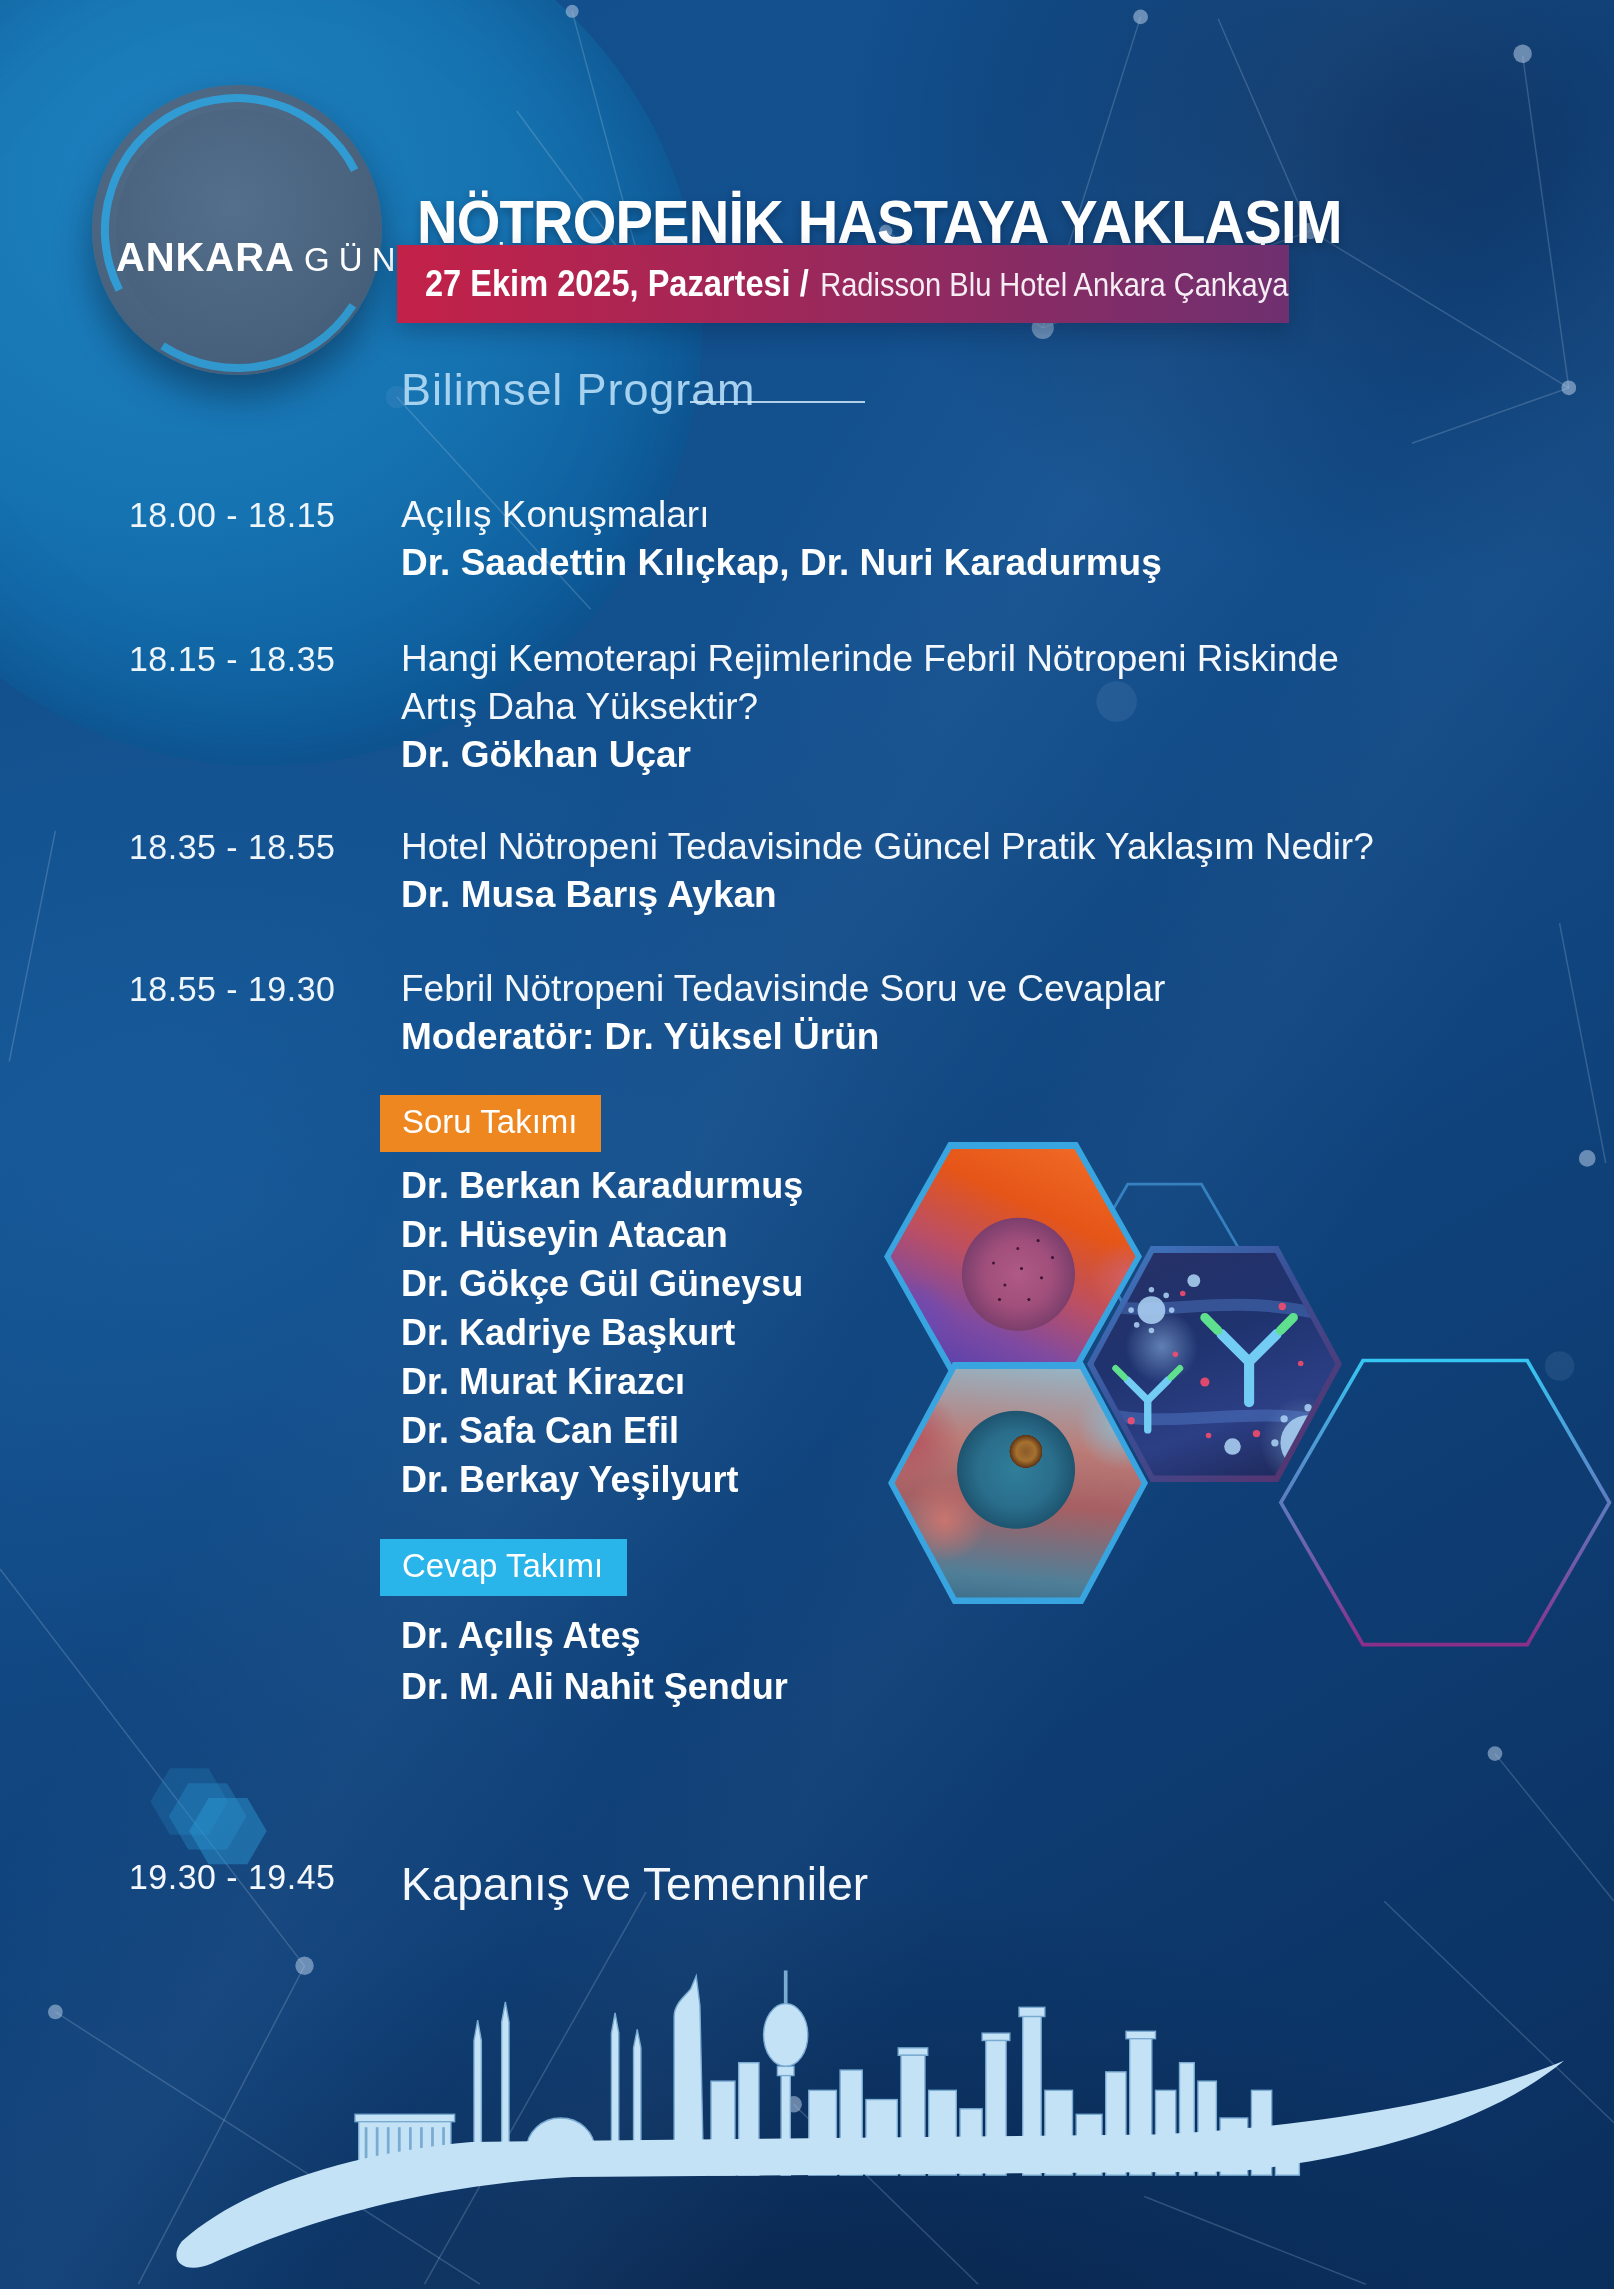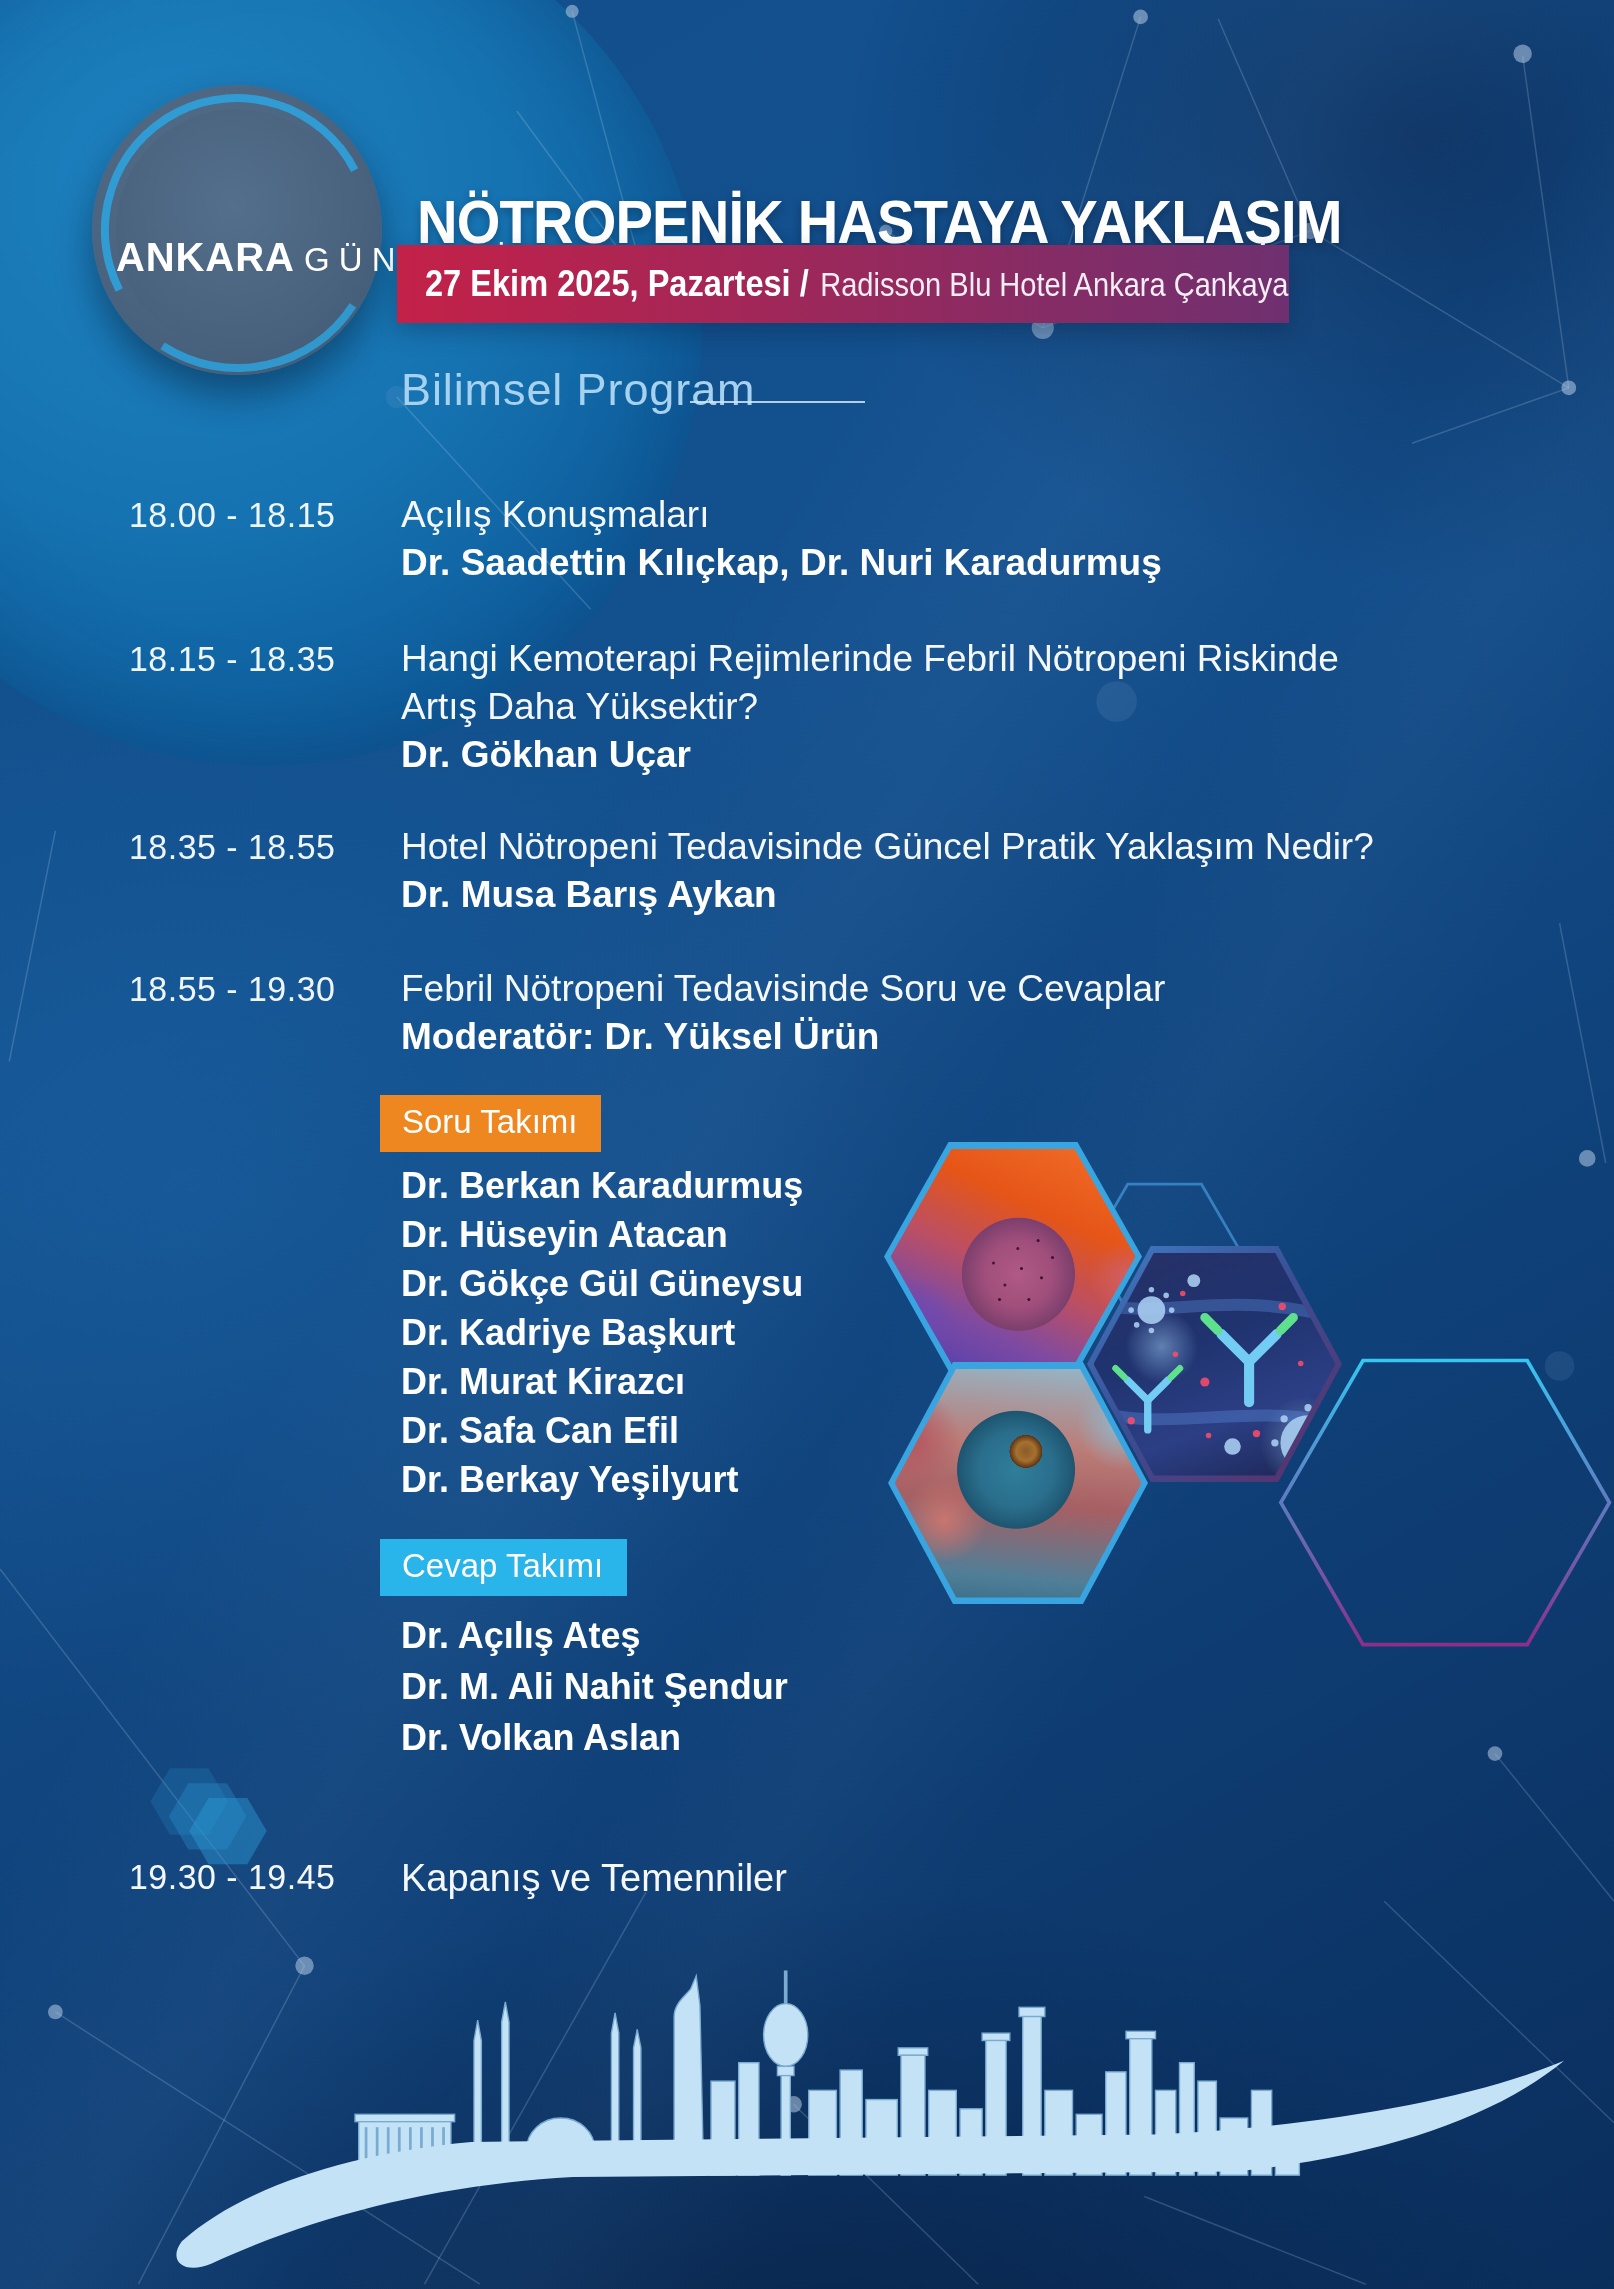--- a/index.html
+++ b/index.html
@@ -80,21 +80,21 @@
   .team-list li{font-size:36px; font-weight:700; color:#ffffff; white-space:nowrap;}
   .team-list-question{top:1161px;}
   .team-list-question li{line-height:49px;}
   .team-list-answer{top:1610px;}
   .team-list-answer li{line-height:51px;}
 
   
   .closing-row{position:absolute; top:1857px; left:0; width:1614px; z-index:3;}
   .closing-row .row-time{position:absolute; left:129px; font-size:35px; font-weight:400; letter-spacing:0.5px;
     transform:scaleX(0.97); transform-origin:left top; white-space:nowrap;}
-  .closing-row .row-topic{position:absolute; left:401px; font-size:38px; font-weight:400; white-space:nowrap;}
+  .closing-row .row-topic{position:absolute; left:401px; font-size:46px; font-weight:400; white-space:nowrap;}
 
   
   .hex{clip-path:polygon(25% 0, 75% 0, 100% 50%, 75% 100%, 25% 100%, 0 50%);}
   .hex-frame{position:absolute; z-index:4;}
   .hex-img{position:absolute; inset:6.5px;}
   .hex1{left:884px; top:1142px; width:258px; height:229px; background:#38a5e1;}
   .hex1 .hex-img{
     background:
       radial-gradient(circle 85px at 52% 58%, #b05a85 0%, #a04e7b 40%, #7c3f6d 66%, rgba(120,60,110,0) 67%),
       radial-gradient(circle 55px at 97% 60%, #cf5f68 0%, rgba(205,95,104,0) 70%),
@@ -270,21 +270,20 @@
       <li>Dr. Kadriye Başkurt</li>
       <li>Dr. Murat Kirazcı</li>
       <li>Dr. Safa Can Efil</li>
       <li>Dr. Berkay Yeşilyurt</li>
     </ul>
 
   <div class="team-badge team-badge-answer" id="badge-answer" style="background: rgb(41, 181, 234);">Cevap Takımı</div>
   <ul class="team-list team-list-answer" id="list-answer">
       <li>Dr. Açılış Ateş</li>
       <li>Dr. M. Ali Nahit Şendur</li>
-      <li>Dr. Volkan Aslan</li>
     </ul>
 
   <div class="closing-row">
     <div class="row-time">19.30 - 19.45</div>
     <div class="row-topic">Kapanış ve Temenniler</div>
   </div>
 
   <div class="hex-frame hex hex2">
     <div class="hex hex-img">
       <svg class="hex-svg" width="242" height="223" viewBox="0 0 262 242">

